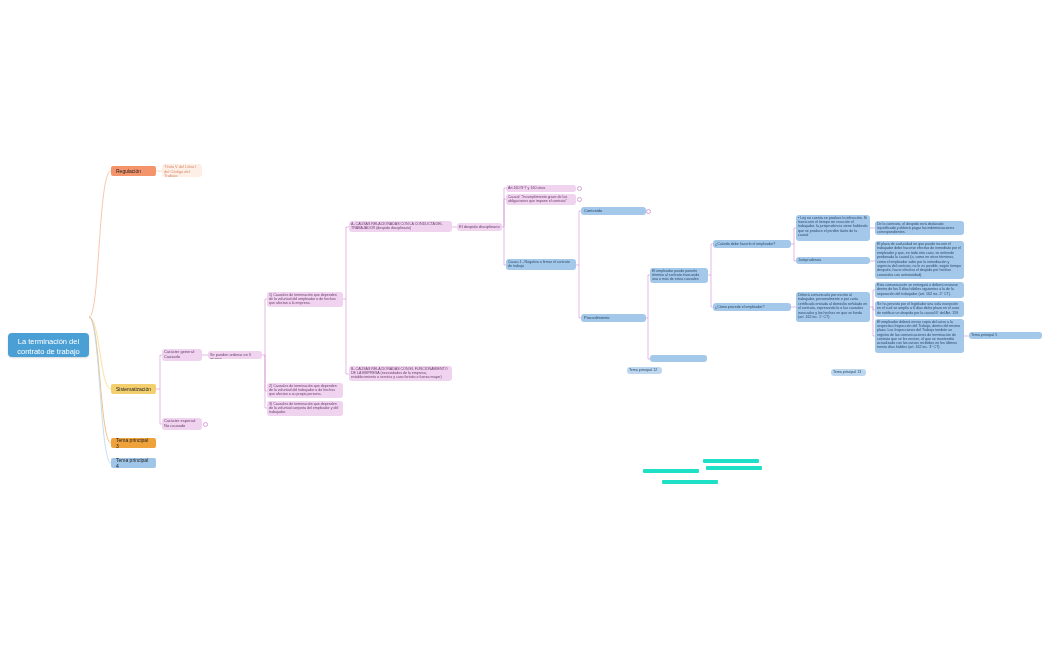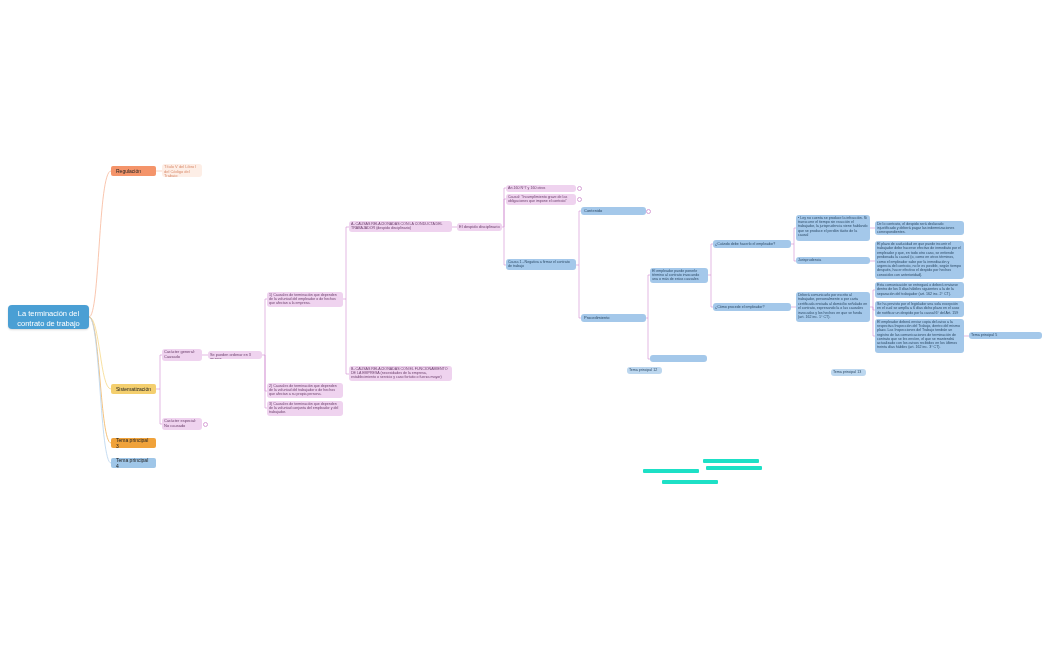--- a/index.html
+++ b/index.html
@@ -8,21 +8,21 @@
       font-family: "Liberation Sans", sans-serif;
     }
     #canvas { position: absolute; left: 0; top: 0; width: 1050px; height: 650px; }
     svg.links { position: absolute; left: 0; top: 0; width: 1050px; height: 650px; pointer-events: none; }
     .node {
       position: absolute; box-sizing: border-box; border-radius: 3px;
       font-size: 4px; line-height: 5px; color: #333; padding: 2px 3px; overflow: hidden;
     }
     .root {
       background: #4a9fd4; color: #fff; font-size: 7.5px; line-height: 9.5px; text-align: center;
-      border-radius: 4px; padding: 4px 6px; font-weight: normal; box-shadow: 0 1px 2px rgba(0,0,0,0.15);
+      border-radius: 4px; padding: 4px 6px; font-weight: normal; box-shadow: 0 1px 2px rgba(0,0,0,0.15); margin-top: 28px;
     }
     .main { font-size: 5px; line-height: 6px; padding: 2px 5px; display: flex; align-items: center; border-radius: 2px; color: #222; }
     .orange { background: #f4946a; }
     .yellow { background: #f4cf6e; }
     .amber { background: #f0a23a; }
     .lightblue { background: #9fc6e8; }
     .peach-text { background: #fdeee6; color: #d98a6a; font-size: 4px; }
     .pink { background: #efd3ef; color: #6a3e6a; }
     .blue { background: #a4c8ea; color: #2c4a66; }
     .circle {

